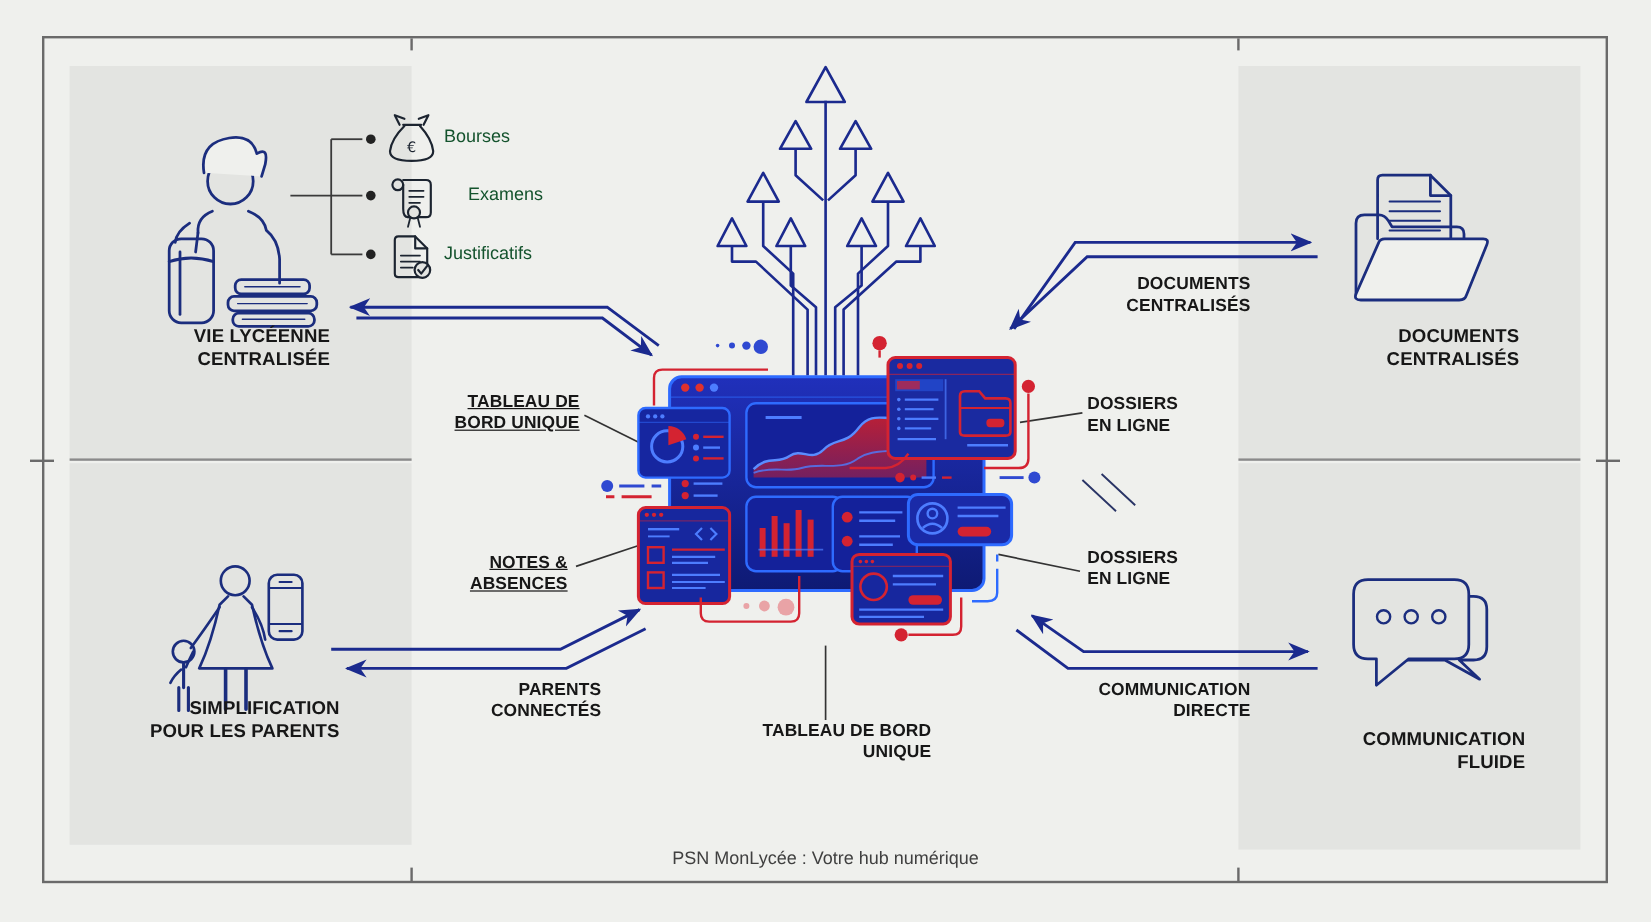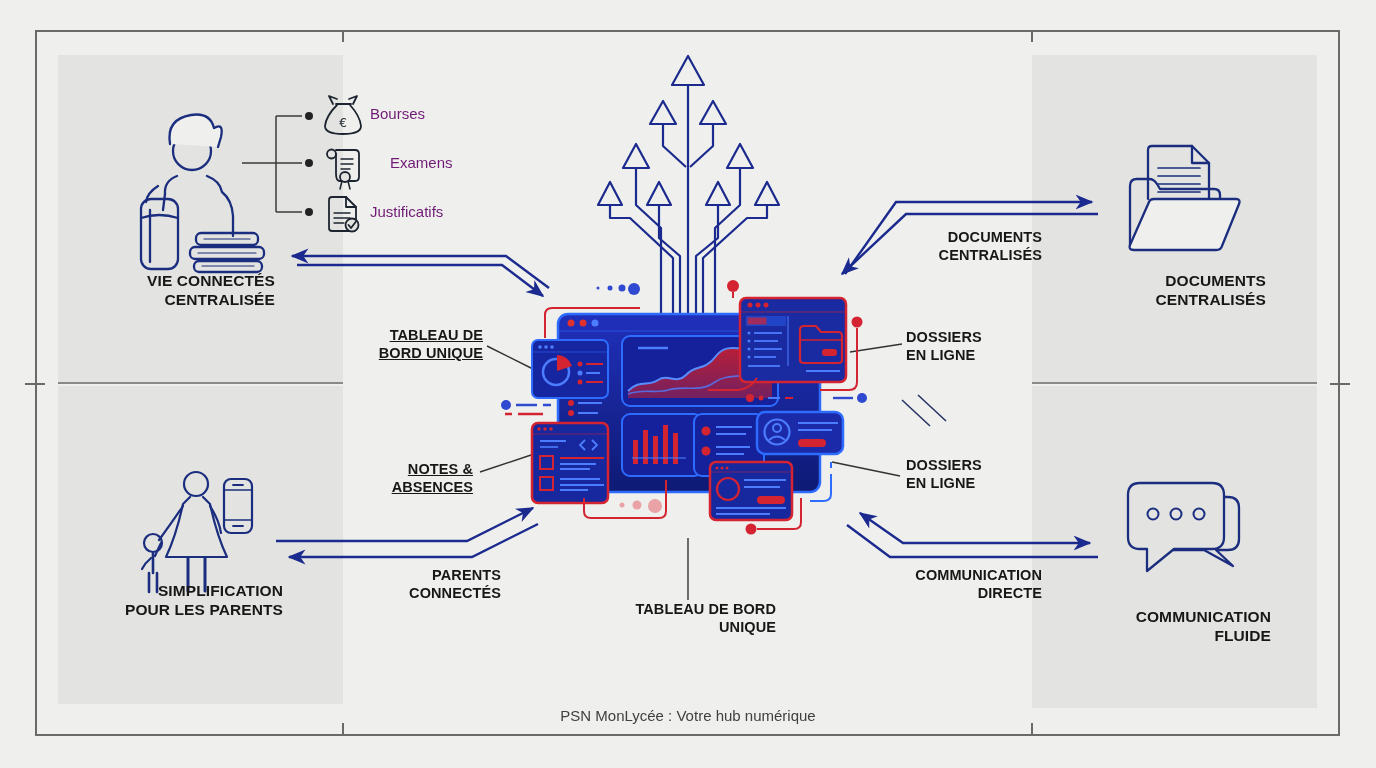--- a/index.html
+++ b/index.html
@@ -16,21 +16,21 @@
   .t-top1{left:342px;top:32px;width:2px;height:10px;}
   .t-top2{left:1031px;top:32px;width:2px;height:10px;}
   .t-bot1{left:342px;top:723px;width:2px;height:12px;}
   .t-bot2{left:1031px;top:723px;width:2px;height:12px;}
   .t-left{left:25px;top:383px;width:20px;height:2px;}
   .t-right{left:1330px;top:383px;width:20px;height:2px;}
   svg.art{position:absolute;left:0;top:0;}
   .lbl{position:absolute;font-weight:700;font-size:14.5px;line-height:1.24;color:#171717;white-space:pre-line;letter-spacing:.1px;}
   .quad{font-size:15.5px;}
   .center{text-align:right;} .right{text-align:right;text-decoration:underline;}
-  .feature{position:absolute;font-weight:400;font-size:15px;color:#701a75;}
+  .feature{position:absolute;font-weight:400;font-size:15px;color:#14532d;}
   .caption{position:absolute;font-size:15px;font-weight:400;color:#404040;text-align:center;}
 </style>
 </head>
 <body>
 
 <div class="stage">
 
   <div class="frame"></div>
   <div class="panel p-tl"></div>
   <div class="panel p-tr"></div>
@@ -334,21 +334,21 @@
           <circle cx="610" cy="288" r="2.5" fill="#2f49d1"></circle>
           <circle cx="622" cy="288" r="3.5" fill="#2f49d1"></circle>
           <circle cx="634" cy="289" r="6" fill="#2f49d1"></circle>
         <path d="M833,398 H853" stroke="#2f49d1" stroke-width="2.4"></path>
           <circle cx="862" cy="398" r="5" fill="#2f49d1"></circle>
         <path d="M902,400 L930,426 M918,395 L946,421" stroke="#2a3566" stroke-width="1.6"></path>
       </g>
     </g>
   </svg>
 
-  <div class="lbl quad center" style="left:100px;top:271px;width:175px;">VIE CONNECTÉS
+  <div class="lbl quad center" style="left:100px;top:271px;width:175px;">VIE LYCÉENNE
 CENTRALISÉE</div>
   <div class="lbl quad center" style="left:1091px;top:271px;width:175px;">DOCUMENTS
 CENTRALISÉS</div>
   <div class="lbl quad center" style="left:97px;top:581px;width:186px;">SIMPLIFICATION
 POUR LES PARENTS</div>
   <div class="lbl quad center" style="left:1086px;top:607px;width:185px;">COMMUNICATION
 FLUIDE</div>
 
   <div class="feature" style="left:370px;top:105px;">Bourses</div>
   <div class="feature" style="left:390px;top:154px;">Examens</div>

